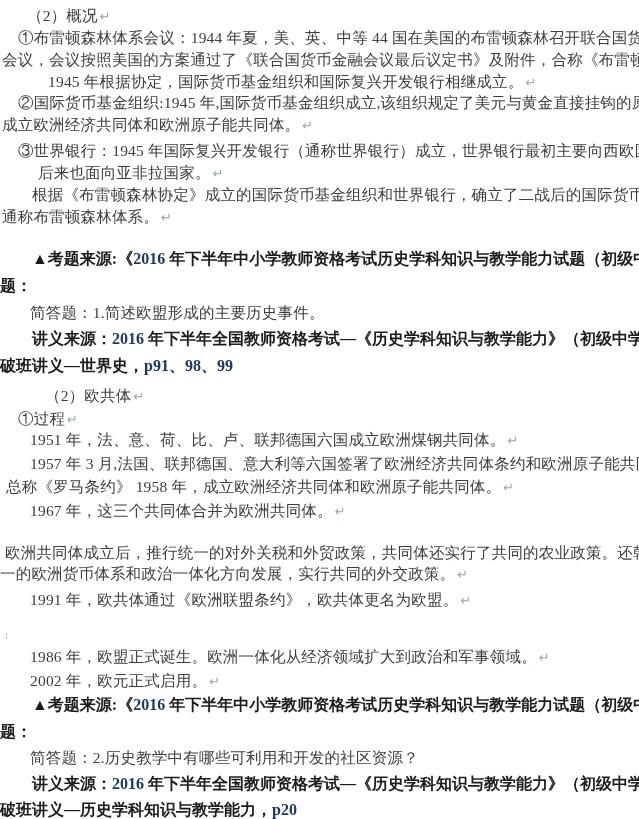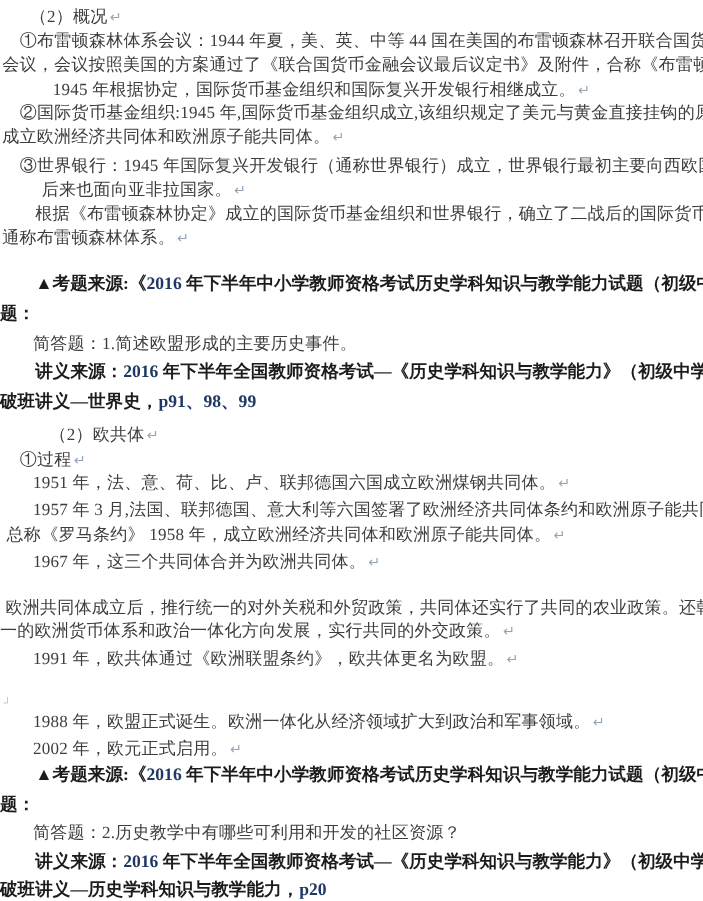--- a/index.html
+++ b/index.html
@@ -70,21 +70,21 @@
       <div class="line body" style="top: 386px; left: 45px;"><span class="run">（2）欧共体</span><span class="pmark">↵</span></div>
       <div class="line body" style="top: 409px; left: 18px;"><span class="run">①过程</span><span class="pmark">↵</span></div>
       <div class="line body" style="top: 430px; left: 30px;"><span class="run">1951 年，法、意、荷、比、卢、联邦德国六国成立欧洲煤钢共同体。</span><span class="pmark">↵</span></div>
       <div class="line body" style="top: 454px; left: 30px;"><span class="run">1957 年 3 月,法国、联邦德国、意大利等六国签署了欧洲经济共同体条约和欧洲原子能共同体条约，</span></div>
       <div class="line body" style="top: 477px; left: 6px; text-align: right;"><span class="run">总称《罗马条约》 1958 年，成立欧洲经济共同体和欧洲原子能共同体。</span><span class="pmark">↵</span></div>
       <div class="line body" style="top: 501px; left: 30px;"><span class="run">1967 年，这三个共同体合并为欧洲共同体。</span><span class="pmark">↵</span></div>
       <div class="line body" style="top: 543px; left: 5px;"><span class="run">欧洲共同体成立后，推行统一的对外关税和外贸政策，共同体还实行了共同的农业政策。还朝着单</span></div>
       <div class="line body" style="top: 564px; left: 0px;"><span class="run">一的欧洲货币体系和政治一体化方向发展，实行共同的外交政策。</span><span class="pmark">↵</span></div>
       <div class="line body" style="top: 590px; left: 30px;"><span class="run">1991 年，欧共体通过《欧洲联盟条约》，欧共体更名为欧盟。</span><span class="pmark">↵</span></div>
       <div class="line corner" style="top: 624px; left: 2px;"><span class="run">」</span></div>
-      <div class="line body" style="top: 647px; left: 30px;"><span class="run">1988 年，欧盟正式诞生。欧洲一体化从经济领域扩大到政治和军事领域。</span><span class="pmark">↵</span></div>
+      <div class="line body" style="top: 647px; left: 30px;"><span class="run">1986 年，欧盟正式诞生。欧洲一体化从经济领域扩大到政治和军事领域。</span><span class="pmark">↵</span></div>
       <div class="line body" style="top: 671px; left: 30px;"><span class="run">2002 年，欧元正式启用。</span><span class="pmark">↵</span></div>
       <div class="line bold" style="top: 695px; left: 32px;"><span class="run">▲考题来源:《</span><span class="run navy">2016</span><span class="run"> 年下半年中小学教师资格考试历史学科知识与教学能力试题（初级中学）》考</span></div>
       <div class="line bold" style="top: 722px; left: 0px;"><span class="run">题：</span></div>
       <div class="line body" style="top: 748px; left: 30px;"><span class="run">简答题：2.历史教学中有哪些可利用和开发的社区资源？</span></div>
       <div class="line bold" style="top: 774px; left: 32px;"><span class="run">讲义来源：</span><span class="run navy">2016</span><span class="run"> 年下半年全国教师资格考试—《历史学科知识与教学能力》（初级中学）—学科突</span></div>
       <div class="line bold" style="top: 800px; left: 0px;"><span class="run">破班讲义—历史学科知识与教学能力，</span><span class="run navy">p20</span></div>
     </div>
 </main>
 
 </body></html>

